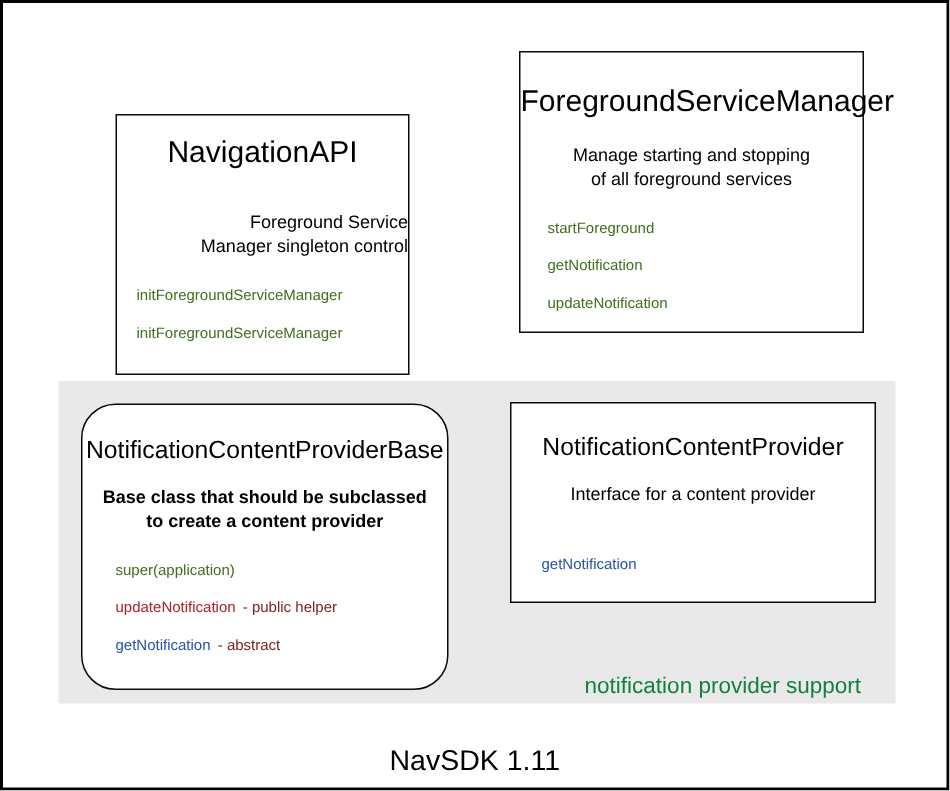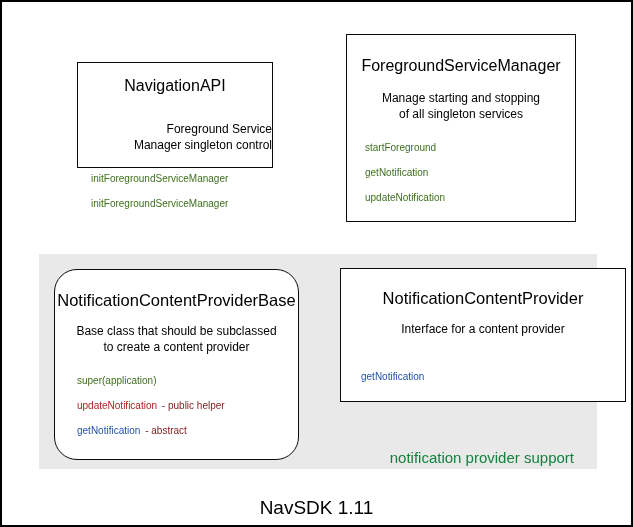--- a/index.html
+++ b/index.html
@@ -18,35 +18,35 @@
     left:37px; top:252px;
     width:558px; height:215px;
     background:#e9e9e9;
   }
   .box {
     position:absolute;
     background:#ffffff;
     border:1.5px solid #0b0b0b;
     box-sizing:border-box;
   }
-  #box-nav  { left:75px;  top:60px;  width:196px; height:106px; }
+  #box-nav  { left:75px;  top:74px;  width:196px; height:174px; }
   #box-fsm  { left:344px; top:32px;  width:230px; height:188px; }
   #box-ncpb { left:52px;  top:267px; width:245px; height:191px;border-radius:23px; }
-  #box-ncp  { left:338px; top:266px; width:286px; height:134px; }
+  #box-ncp  { left:338px; top:266px; width:244px; height:134px; }
 
-  .box-title { font-size:16px; text-align:center; white-space:nowrap; }
+  .box-title { font-size:20px; text-align:center; white-space:nowrap; }
   #box-nav  .box-title { margin-top:14px; }
   #box-fsm  .box-title { margin-top:22px; }
   #box-ncpb .box-title { margin-top:21px; font-size:16.5px; }
   #box-ncp  .box-title { margin-top:20px; font-size:16.5px; }
 
   .box-desc { font-size:12px; line-height:16px; text-align:center; }
   #box-nav  .box-desc { margin-top:26px;text-align:right; }
   #box-fsm  .box-desc { margin-top:15px; }
-  #box-ncpb .box-desc { margin-top:13px; }
+  #box-ncpb .box-desc { margin-top:13px;font-weight:bold; }
   #box-ncp  .box-desc { margin-top:13px; }
 
   .methods { font-size:10px; }
   #box-nav  .methods { margin:20px 0 0 13px; }
   #box-fsm  .methods { margin:20px 0 0 18px; }
   #box-ncpb .methods { margin:20px 0 0 22px; }
   #box-ncp  .methods { margin:34px 0 0 20px; }
   .method { margin-bottom:14px; white-space:nowrap; }
 
   .m-green { color:#3e701e; }
@@ -91,21 +91,21 @@
       <div class="method">
         <span class="m-green">initForegroundServiceManager</span>
       </div>
     </div>
   </div>
 
   <div class="box" id="box-fsm">
     <div class="box-title">ForegroundServiceManager</div>
     <div class="box-desc">
       <div>Manage starting and stopping</div>
-      <div>of all singleton services</div>
+      <div>of all foreground services</div>
     </div>
     <div class="methods">
       <div class="method">
         <span class="m-green">startForeground</span>
       </div>
       <div class="method">
         <span class="m-green">getNotification</span>
       </div>
       <div class="method">
         <span class="m-green">updateNotification</span>

